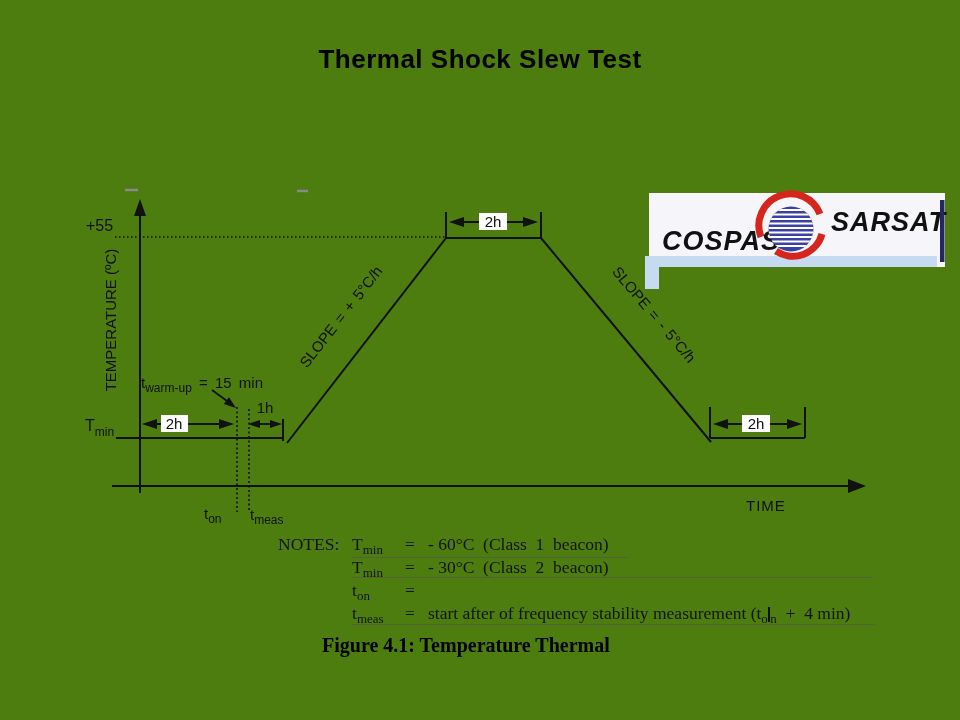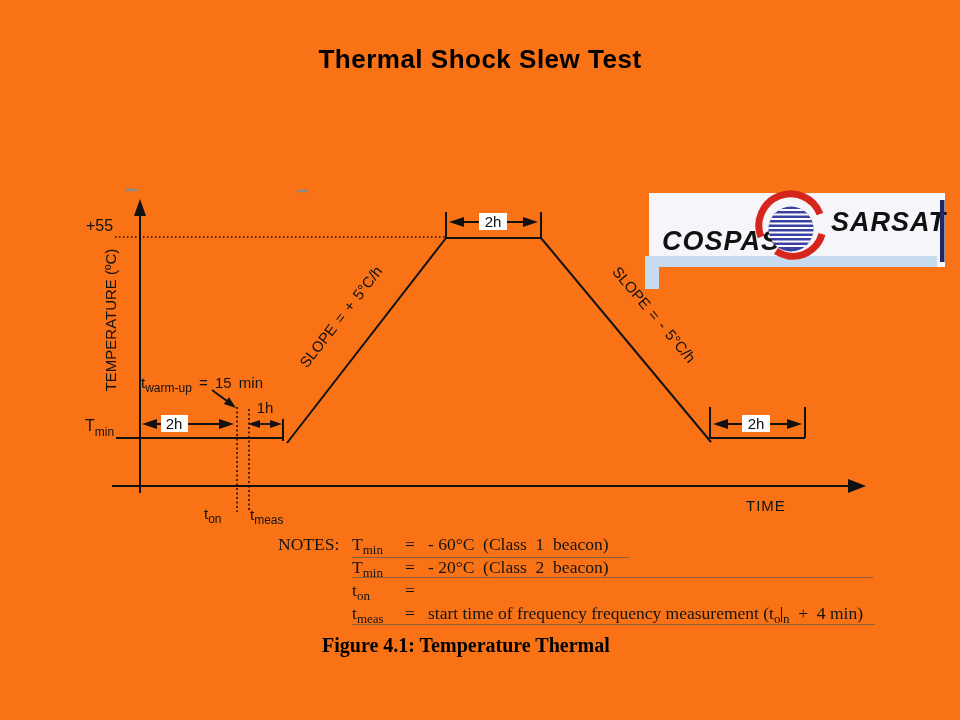--- a/index.html
+++ b/index.html
@@ -1,16 +1,16 @@
 <!DOCTYPE html>
 <html><head>
 <meta charset="utf-8">
 <style>
   html,body{margin:0;padding:0;background:#fff;}
-  #slide{position:relative;width:960px;height:720px;background:#f97316;overflow:hidden;
+  #slide{position:relative;width:960px;height:720px;background:#4d7c0f;overflow:hidden;
          font-family:"Liberation Sans",sans-serif;color:#111;}
   .title{position:absolute;top:44px;left:0;right:0;text-align:center;
          font-weight:bold;font-size:26px;letter-spacing:.5px;color:#000;}
   svg{position:absolute;left:0;top:0;}
   svg text{font-family:"Liberation Sans",sans-serif;fill:#111;}
   .notes{position:absolute;left:278px;top:533px;font-family:"Liberation Serif",serif;
          font-size:17.5px;color:#141414;}
   .nrow{display:flex;height:23px;line-height:23px;white-space:pre;}
   .nlabel{width:74px;}
   .nterm{width:53px;}
@@ -140,32 +140,32 @@
     <div class="nrow">
       <span class="nlabel">NOTES:</span>
       <span class="nterm"><span>T</span><span class="sub">min</span></span>
       <span class="neq">=</span>
       <span class="ndef">- 60°C  (Class  1  beacon)</span>
     </div>
     <div class="nrow">
       <span class="nlabel"></span>
       <span class="nterm"><span>T</span><span class="sub">min</span></span>
       <span class="neq">=</span>
-      <span class="ndef">- 20°C  (Class  2  beacon)</span>
+      <span class="ndef">- 30°C  (Class  2  beacon)</span>
     </div>
     <div class="nrow">
       <span class="nlabel"></span>
       <span class="nterm"><span>t</span><span class="sub">on</span></span>
       <span class="neq">=</span>
     </div>
     <div class="nrow">
       <span class="nlabel"></span>
       <span class="nterm"><span>t</span><span class="sub">meas</span></span>
       <span class="neq">=</span>
-      <span class="ndef"><span>start time of frequency frequency measurement (t</span><span class="sub">o</span><span class="cursor"></span><span class="sub">n</span><span>  +  4 min)</span></span>
+      <span class="ndef"><span>start after of frequency stability measurement (t</span><span class="sub">o</span><span class="cursor"></span><span class="sub">n</span><span>  +  4 min)</span></span>
     </div>
   </div>
 
   <div class="underline" style="left:352px;top:557px;width:277px;"></div>
   <div class="underline" style="left:352px;top:577px;width:521px;"></div>
   <div class="underline" style="left:352px;top:624px;width:523px;"></div>
 
   <div class="caption">Figure 4.1: Temperature Thermal</div>
 
 </div>

